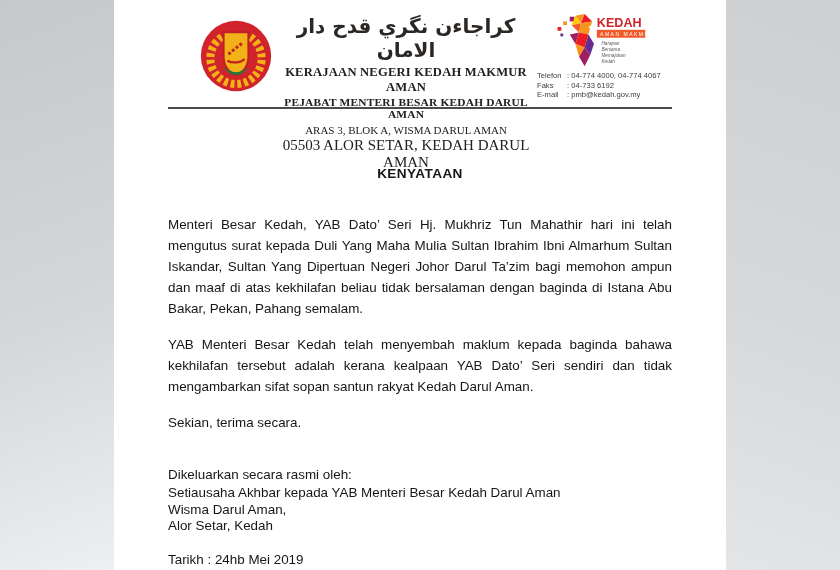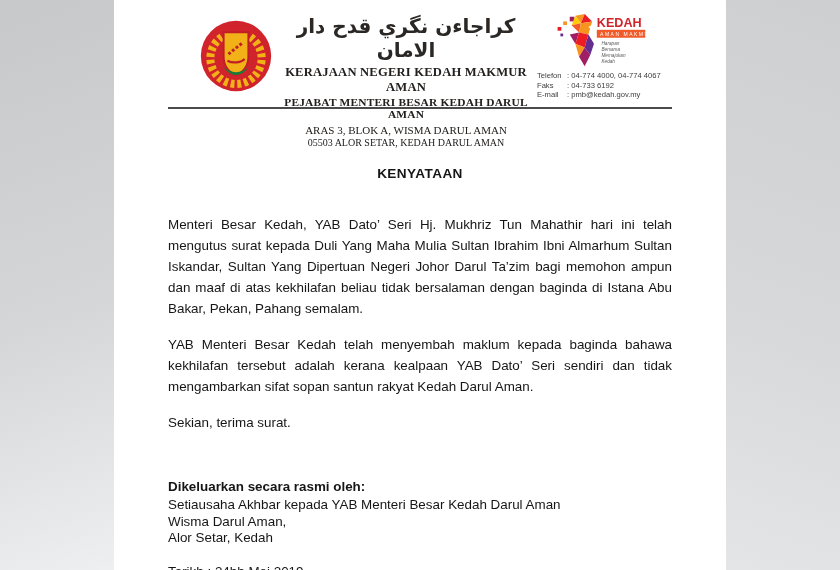--- a/index.html
+++ b/index.html
@@ -25,38 +25,38 @@
     font-family: "Liberation Serif", serif; color: #23201e;
   }
   .jawi {
     font-family: "DejaVu Sans", sans-serif; font-weight: bold;
     font-size: 20px; line-height: 1.2; color: #2a2724; letter-spacing: 1px;
     direction: rtl;
   }
   .hl1 { font-size: 12.6px; font-weight: bold; margin-top: 3px; letter-spacing: .2px; }
   .hl2 { font-size: 11.4px; font-weight: bold; margin-top: 1px; letter-spacing: .2px; font-family: Liberation Serif, serif; }
   .hl3 { font-size: 11px; margin-top: 4px; }
-  .hl4 { font-size: 10px; margin-top: 1px; }
+  .hl4 { font-size: 15px; margin-top: 1px; }
 
   .kedah-logo { position: absolute; left: 438px; top: 12px; width: 112px; height: 58px; }
 
   .contact { position: absolute; left: 423px; top: 71px; width: 175px; font-size: 7.6px; color: #3c3c3c; line-height: 1.28; }
   .contact .row { display: flex; }
   .contact .lbl { width: 30px; flex: none; }
   .contact .val { flex: 1; }
 
   .rule { position: absolute; left: 54px; top: 107px; width: 504px; height: 2px; background: #4a4a4a; }
 
   
   .letter-body { position: absolute; left: 54px; top: 163px; width: 504px; font-size: 13.4px; line-height: 21px; color: #161616; }
   .title { text-align: center; font-weight: bold; font-size: 13.6px; letter-spacing: .4px; }
   .para { text-align: justify; margin-top: 30px; }
   .para + .para { margin-top: 15px; }
   .closing { margin-top: 15px; }
-  .issued { margin-top: 43px; font-weight: bold; }
+  .issued { margin-top: 31px; }
   .issuer { line-height: 16.5px; }
   .dateline { margin-top: 14px; }
 </style>
 </head>
 <body>
 
 <div class="stage">
   <div class="side-band left"></div>
 
   <div class="doc">
@@ -117,21 +117,21 @@
         <span class="val">: pmb@kedah.gov.my</span>
       </div>
     </div>
 
     <div class="rule"></div>
 
     <div class="letter-body">
       <div class="title">KENYATAAN</div>
       <p class="para">Menteri Besar Kedah, YAB Dato’ Seri Hj. Mukhriz Tun Mahathir hari ini telah mengutus surat kepada Duli Yang Maha Mulia Sultan Ibrahim Ibni Almarhum Sultan Iskandar, Sultan Yang Dipertuan Negeri Johor Darul Ta’zim bagi memohon ampun dan maaf di atas kekhilafan beliau tidak bersalaman dengan baginda di Istana Abu Bakar, Pekan, Pahang semalam.</p>
       <p class="para">YAB Menteri Besar Kedah telah menyembah maklum kepada baginda bahawa kekhilafan tersebut adalah kerana kealpaan YAB Dato’ Seri sendiri dan tidak mengambarkan sifat sopan santun rakyat Kedah Darul Aman.</p>
-      <div class="closing">Sekian, terima surat.</div>
+      <div class="closing">Sekian, terima secara.</div>
       <div class="issued">Dikeluarkan secara rasmi oleh:</div>
       <div class="issuer">
         <div>Setiausaha Akhbar kepada YAB Menteri Besar Kedah Darul Aman</div>
         <div>Wisma Darul Aman,</div>
         <div>Alor Setar, Kedah</div>
       </div>
       <div class="dateline">Tarikh : 24hb Mei 2019</div>
     </div>
 
   </div>

